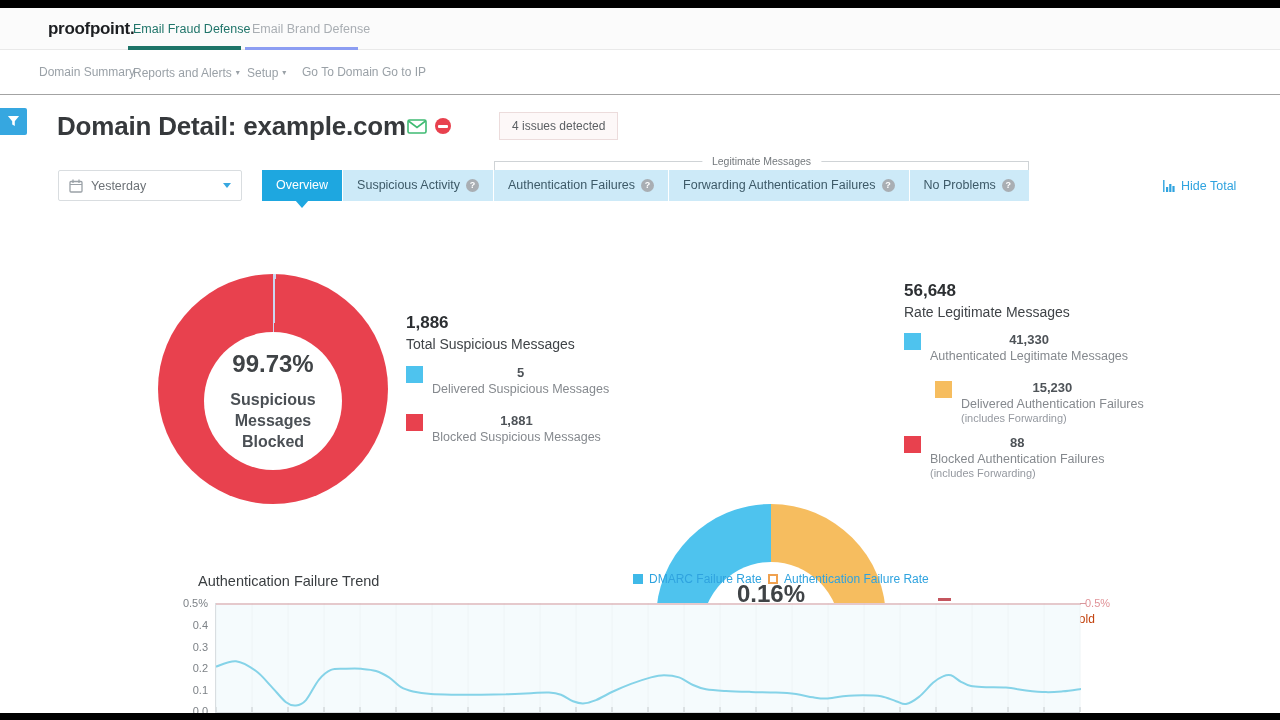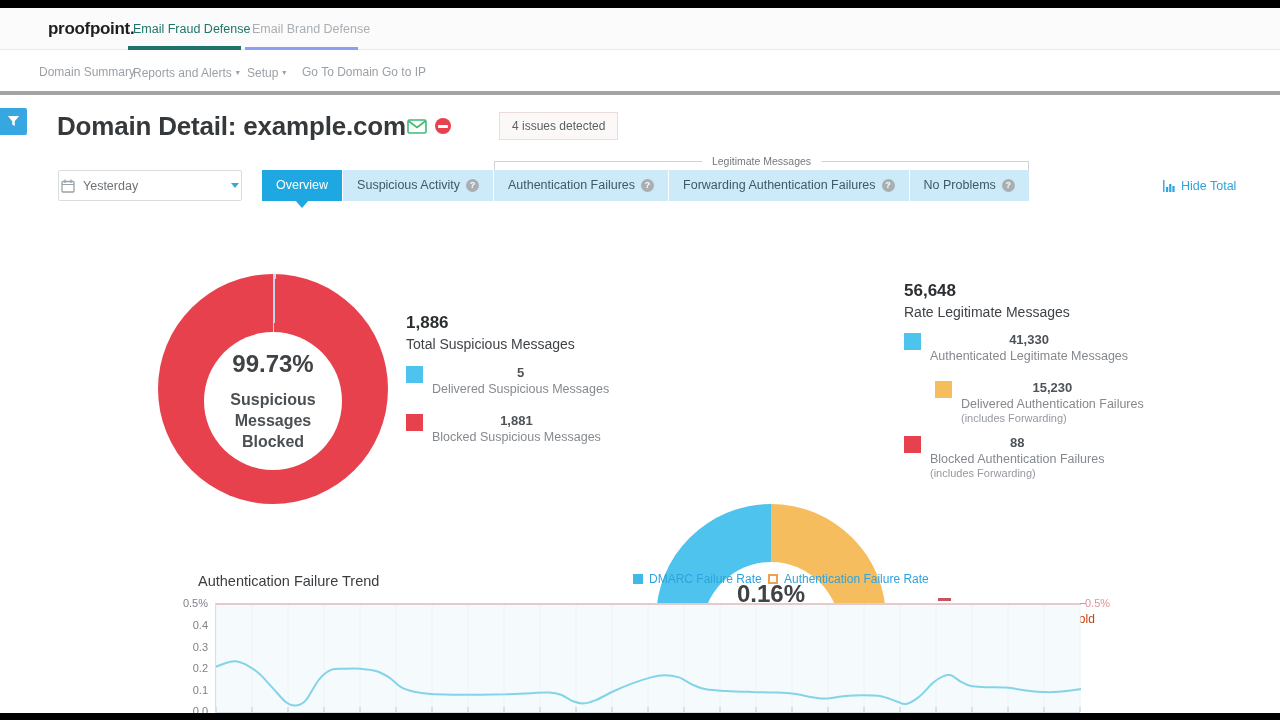--- a/index.html
+++ b/index.html
@@ -13,34 +13,34 @@
   
   .top-black { left:0; top:0; width:1280px; height:8px; background:#000; }
   .header { left:0; top:8px; width:1280px; height:42px; background:#fbfbfb; border-bottom:1px solid #e9e9e9; }
   .logo { left:48px; top:0; height:42px; line-height:42px; font-size:17px; font-weight:bold; letter-spacing:-0.3px; color:#1c1e21; }
   .prod-tab { top:0; height:42px; line-height:42px; font-size:12.5px; cursor:pointer; }
   .prod-tab.active { color:#20756a; }
   .prod-tab.inactive { color:#a9aeb3; }
   .underline-teal { left:128px; top:38px; width:113px; height:4px; background:#1d7468; }
   .underline-peri { left:245px; top:39px; width:113px; height:3px; background:#8c9df2; }
 
-  .subnav { left:0; top:50px; width:1280px; height:45px; background:#fff; border-bottom:4px solid #a3a3a3; }
+  .subnav { left:0; top:50px; width:1280px; height:45px; background:#fff; border-bottom:1px solid #a3a3a3; }
   .subnav-item { top:0; height:45px; line-height:45px; font-size:12px; color:#9aa1a7; cursor:pointer; white-space:nowrap; }
   .subnav-item .caret { font-size:8px; color:#9aa1a7; margin-left:4px; vertical-align:2px; }
 
   
   .filter-btn { left:0; top:108px; width:27px; height:27px; background:#36a7e0; border-radius:0 2px 2px 0; cursor:pointer; display:flex; align-items:center; justify-content:center; }
   .page-title { left:57px; top:111px; font-size:26px; font-weight:bold; color:#36393c; letter-spacing:-0.2px; }
   .title-icons { left:407px; top:118px; display:flex; align-items:center; gap:8px; }
   .block-icon { width:16px; height:16px; border-radius:50%; background:#e8414e; position:relative; }
   .block-icon::after { content:""; position:absolute; left:3px; top:6.5px; width:10px; height:3px; background:#fff; border-radius:1px; }
   .issues-badge { left:499px; top:112px; height:28px; line-height:26px; padding:0 12px; background:#fdf8f8; border:1px solid #ecdcdc; font-size:12px; color:#5b5f63; }
 
   
-  .date-filter { left:58px; top:170px; width:184px; height:31px; background:#fff; border:1px solid #d9dde0; border-radius:2px; display:flex; align-items:center; padding:0 2px; cursor:pointer; }
+  .date-filter { left:58px; top:170px; width:184px; height:31px; background:#fff; border:1px solid #d9dde0; border-radius:2px; display:flex; align-items:center; padding:0 10px; cursor:pointer; }
   .date-filter .label { font-size:12.5px; color:#6d7277; margin-left:8px; flex:1; }
   .caret-down { width:0; height:0; border-left:4px solid transparent; border-right:4px solid transparent; border-top:5px solid #36a7e0; }
 
   .tabs-wrap { left:262px; top:170px; }
   .tabs { display:flex; }
   .tab { height:31px; line-height:31px; padding:0 14px; font-size:12.5px; background:#cdeaf8; color:#3d5a68; border-right:1px solid #fff; cursor:pointer; white-space:nowrap; display:flex; align-items:center; position:relative; }
   .tab:last-child { border-right:none; }
   .tab.active { background:#1ea7e0; color:#fff; }
   .tab.active::after { content:""; position:absolute; left:50%; bottom:-7px; margin-left:-7px; width:0; height:0; border-left:7px solid transparent; border-right:7px solid transparent; border-top:8px solid #1ea7e0; }
   .help-dot { width:13px; height:13px; border-radius:50%; background:#a9aeb3; color:#fff; font-size:9px; font-weight:bold; line-height:13px; text-align:center; margin-left:6px; flex:none; }

